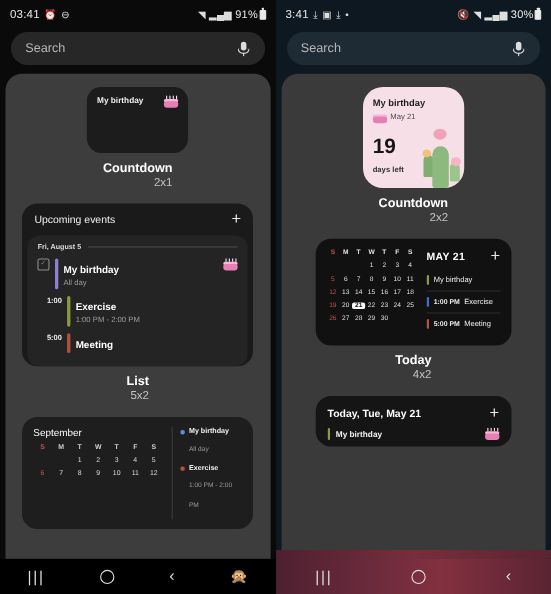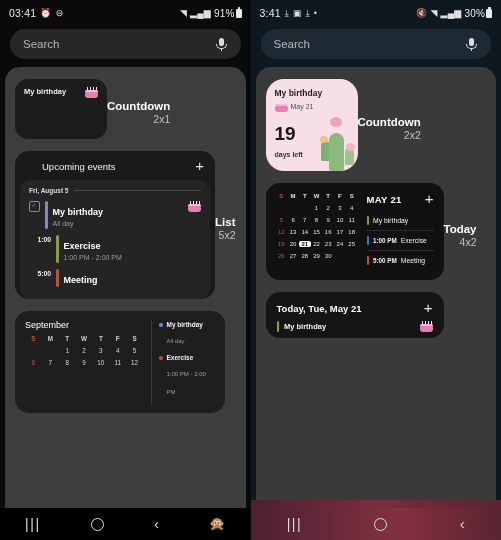--- a/index.html
+++ b/index.html
@@ -38,21 +38,21 @@
               border:1.3px solid #ddd; border-top:none;
               border-radius:0 0 6px 6px; }
   .mic .stem{ position:absolute; left:6px; top:10.5px; width:1.4px; height:2.5px; background:#ddd; }
 
   
   .sheet { position:absolute; left:5px; right:5px; top:67px; bottom:0;
            background:#3d3d3d; border-radius:15px 15px 0 0; overflow:hidden; }
   .panel.right .sheet { background:#3a3a3a; }
   .sheet-inner { padding:12px 10px 0 10px; }
 
-  .wblock { display:flex; flex-direction:row; align-items:center; margin-bottom:12px; }
+  .wblock { display:flex; flex-direction:column; align-items:center; margin-bottom:12px; }
   .wcaption { margin-top:7px; text-align:right; }
   .wname { color:#fff; font-size:11.5px; font-weight:bold; line-height:14px; }
   .wsize { color:#c3c3c3; font-size:10.5px; line-height:13px; }
 
   
   .cd1 { width:92px; height:60px; background:#1c1c1c; border-radius:13px;
          padding:8px 9px; display:flex; flex-direction:column; justify-content:space-between; }
   .cd1-top { display:flex; align-items:flex-start; justify-content:space-between; }
   .cd1-title { color:#ededed; font-size:7.5px; font-weight:bold; }
   .cd1-num { display:flex; align-items:baseline; gap:3px; }
@@ -63,21 +63,21 @@
   .cake .base { position:absolute; bottom:0; left:0; width:13px; height:6.5px;
                 background:#e87fb4; border-radius:2px 2px 3px 3px; }
   .cake .frost{ position:absolute; bottom:5px; left:0; width:13px; height:3px;
                 background:#f7b8d8; border-radius:2px; }
   .cake .candle{ position:absolute; top:0; left:1px; width:11px; height:3px; }
   .cake .candle i { position:absolute; top:0; width:1.2px; height:3px; background:#fde3f0; }
 
   
   .list5 { width:210px; background:#1a1a1a; border-radius:14px; padding:9px 0 0 0; }
   .list-head { display:flex; align-items:center; justify-content:space-between;
-               padding:0 11px 8px 11px;margin-left:16px; }
+               padding:0 11px 8px 11px; }
   .list-head .t { color:#f0f0f0; font-size:9.5px; }
   .plus { color:#e8e8e8; font-size:15px; line-height:12px; font-weight:300; }
   .list-body { background:#242424; border-radius:11px; margin:0 5px;
                padding:7px 9px 9px 9px; }
   .daterow { display:flex; align-items:center; gap:6px; margin-bottom:4px; }
   .daterow .d { color:#dcdcdc; font-size:6.5px; font-weight:bold; white-space:nowrap; }
   .daterow .rule { flex:1; height:1px; background:#4a4a4a; }
   .ev { display:flex; align-items:flex-start; gap:5px; padding:3px 0; }
   .ev .time { width:22px; color:#f0f0f0; font-size:6.8px; font-weight:bold; text-align:right;
               padding-top:1px; flex:0 0 22px; }

